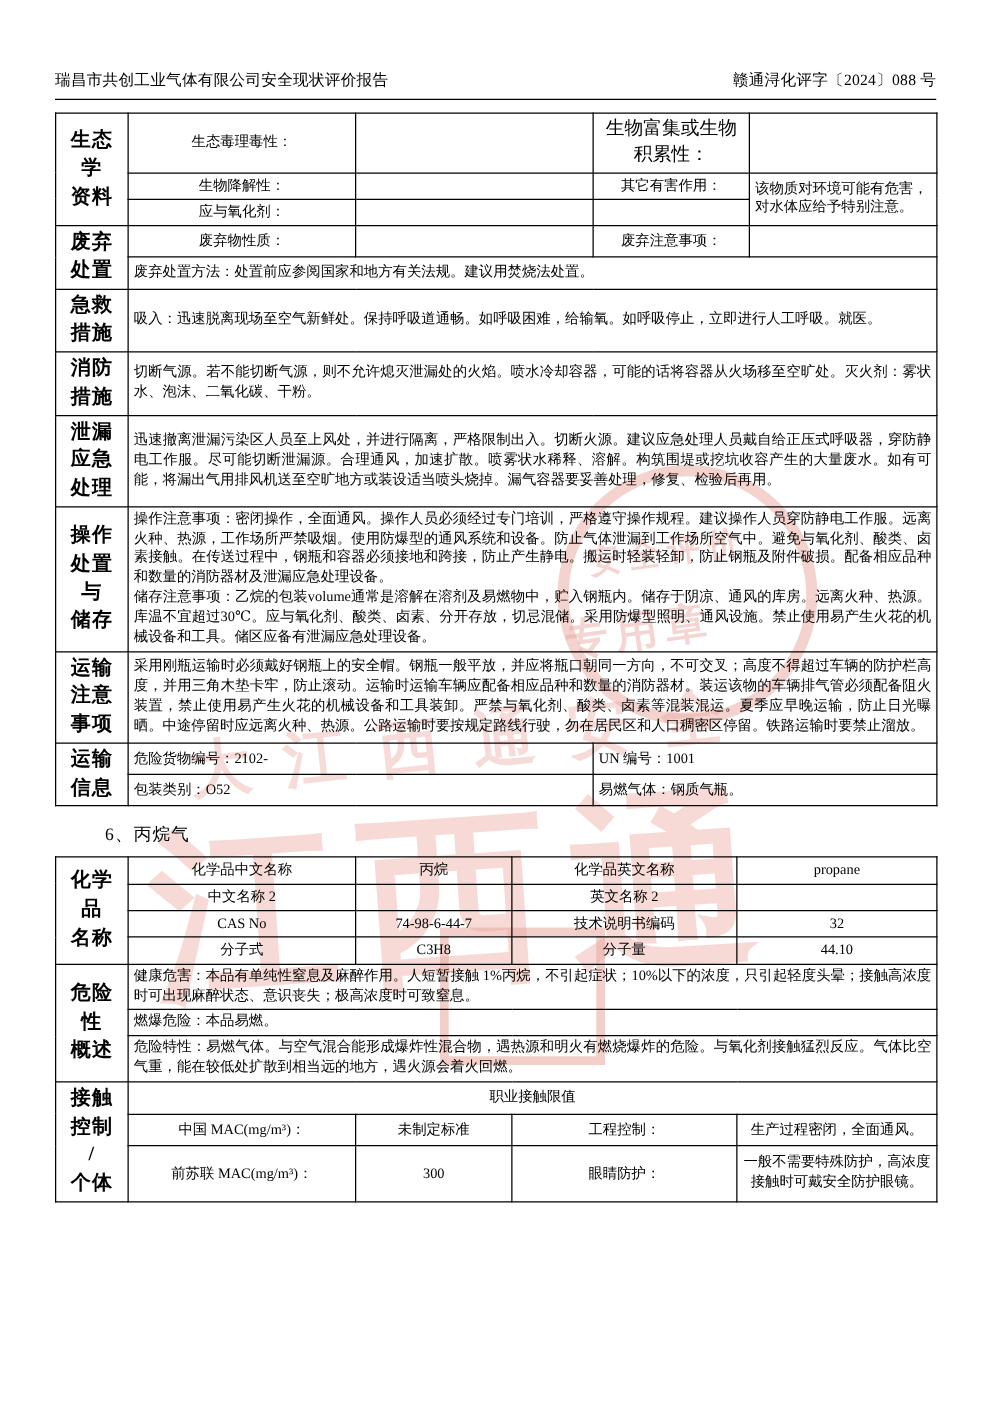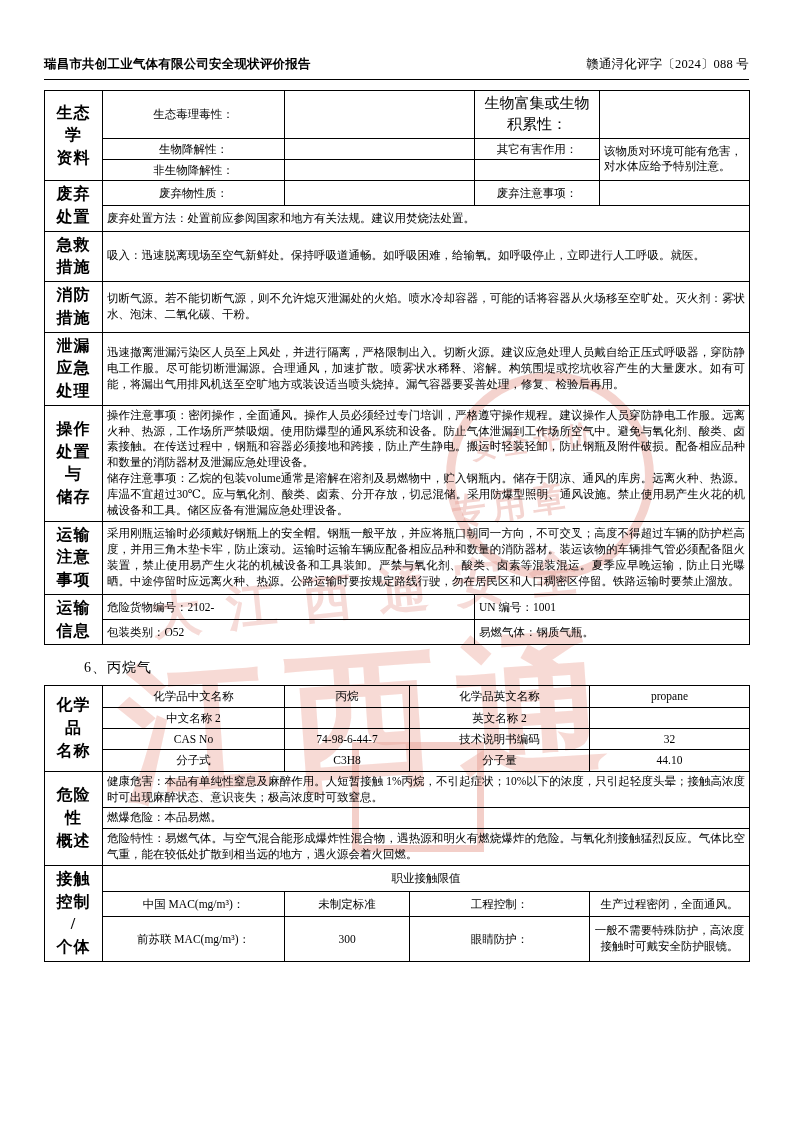--- a/index.html
+++ b/index.html
@@ -25,21 +25,21 @@
   .doc-header {
     display: flex;
     justify-content: space-between;
     align-items: flex-end;
     font-size: 12.5px;
     padding-bottom: 6px;
     border-bottom: 1px solid #000;
     margin-bottom: 10px;
     letter-spacing: 0.2px;
   }
-  .doc-header .left { white-space: nowrap; font-weight: bold; }
+  .doc-header .left { white-space: nowrap; }
   .doc-header .right { white-space: nowrap; }
 
   
   table.doc {
     width: 100%;
     border-collapse: collapse;
     table-layout: fixed;
     font-size: 11.5px;
     line-height: 1.42;
   }
@@ -177,21 +177,21 @@
         <td class="ctr" style="font-size:15px">生物富集或生物积累性：</td>
         <td></td>
       </tr>
       <tr>
         <td class="ctr">生物降解性：</td>
         <td></td>
         <td class="ctr">其它有害作用：</td>
         <td rowspan="2" class="tight">该物质对环境可能有危害，对水体应给予特别注意。</td>
       </tr>
       <tr>
-        <td class="ctr">非生物降解性：</td>
+        <td class="ctr">应与氧化剂：</td>
         <td></td>
         <td></td>
       </tr>
 
       <tr>
         <td class="lbl" rowspan="2">废弃<br>处置</td>
         <td class="ctr">废弃物性质：</td>
         <td></td>
         <td class="ctr">废弃注意事项：</td>
         <td></td>

